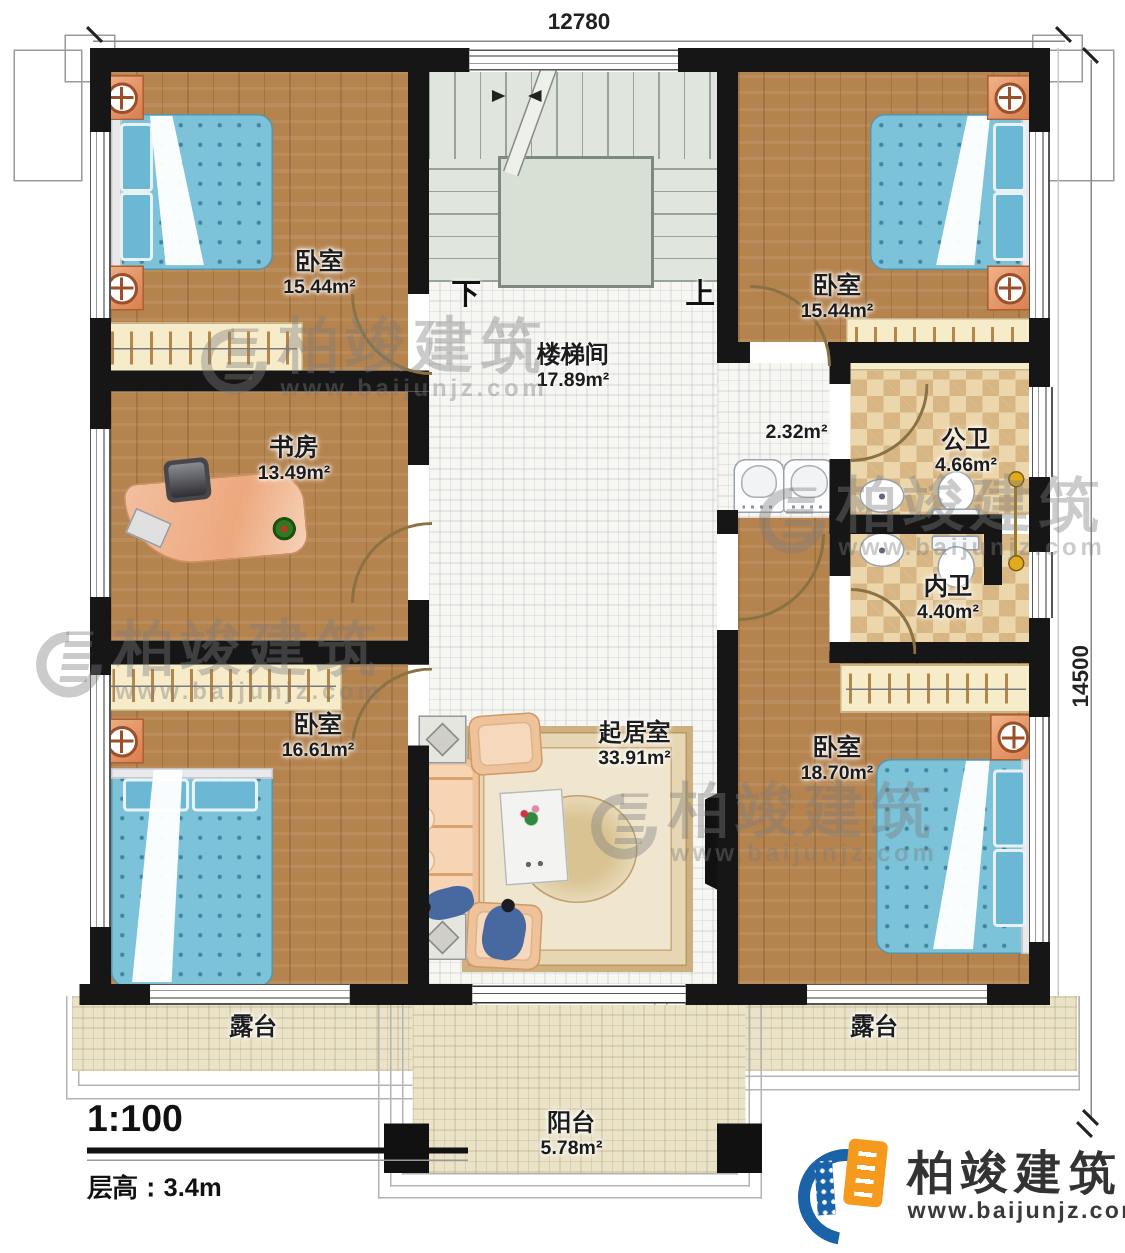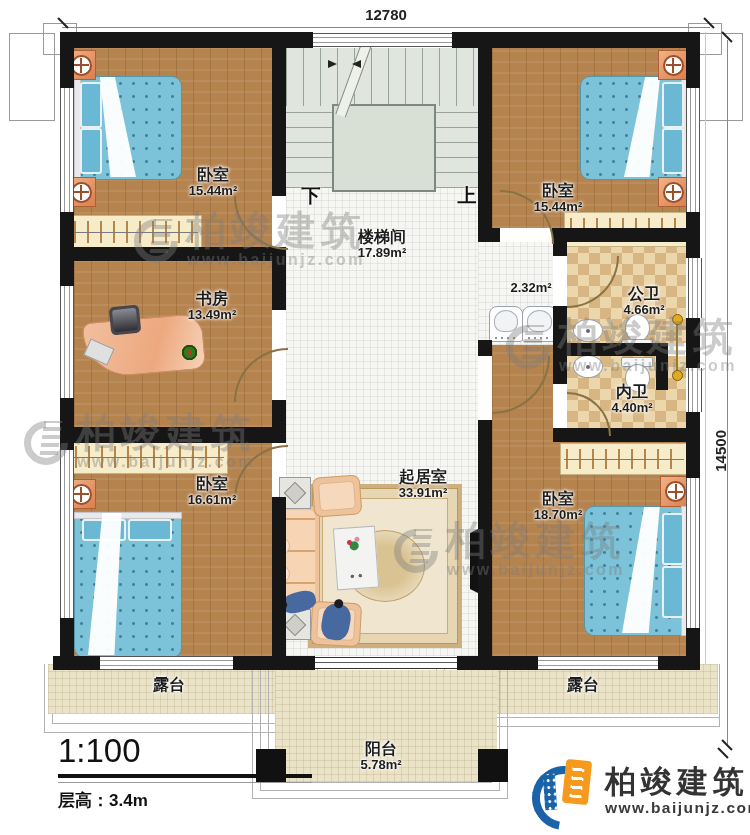--- a/index.html
+++ b/index.html
@@ -127,21 +127,21 @@
     background:repeating-linear-gradient(0deg,#fff 0,#fff 3px,transparent 3px,transparent 9px)}
   .logo-tower{position:absolute;left:12px;top:16px;width:12px;height:36px;background:#1a63a8;transform:rotate(-4deg);
     background-image:radial-gradient(circle,#fff 1.3px,transparent 1.7px);background-size:6px 7px;background-position:2px 3px}
   .logo-text{display:flex;flex-direction:column}
   .logo-brand{font-size:31px;font-weight:bold;color:#333;letter-spacing:5px;line-height:1.1}
   .logo-url{font-size:15.5px;font-weight:bold;color:#3a3a3a;letter-spacing:1.5px}
   
   .titleblock{position:absolute;left:58px;top:732px;z-index:40;color:#111}
   .tb-row{display:flex;align-items:baseline;gap:12px}
   .tb-title{font-size:33px;font-weight:bold;letter-spacing:3px}
-  .tb-scale{font-size:33px;font-weight:normal}
+  .tb-scale{font-size:25px;font-weight:bold}
   .tb-rule{margin-top:4px;width:254px;height:4px;background:#111}
   .tb-rule2{margin-top:4px;width:254px;height:1px;background:#999}
   .tb-line{margin-top:6px;font-size:17px;font-weight:bold}
 </style>
 </head>
 <body>
 
 <div id="plan">
 
   <div class="ext" style="left:9px;top:33px;width:44px;height:86px"></div>
@@ -332,40 +332,40 @@
   <div class="rlabel" style="left:558px;top:182px">
     <div class="rname">卧室</div>
     <div class="rarea">15.44m²</div>
   </div>
   <div class="rlabel" style="left:382px;top:228px">
     <div class="rname">楼梯间</div>
     <div class="rarea">17.89m²</div>
   </div>
   <div class="updown" style="left:311px;top:183px">下</div>
   <div class="updown" style="left:467px;top:183px">上</div>
-  <div class="rlabel" style="left:212px;top:290px">
+  <div class="rlabel" style="left:196px;top:290px">
     <div class="rname">书房</div>
     <div class="rarea">13.49m²</div>
   </div>
   <div class="rlabel" style="left:531px;top:281px">
     <div class="rarea">2.32m²</div>
   </div>
   <div class="rlabel" style="left:644px;top:285px">
     <div class="rname">公卫</div>
     <div class="rarea">4.66m²</div>
   </div>
   <div class="rlabel" style="left:632px;top:383px">
     <div class="rname">内卫</div>
     <div class="rarea">4.40m²</div>
   </div>
   <div class="rlabel" style="left:212px;top:475px">
     <div class="rname">卧室</div>
     <div class="rarea">16.61m²</div>
   </div>
-  <div class="rlabel" style="left:423px;top:468px">
+  <div class="rlabel" style="left:423px;top:480px">
     <div class="rname">起居室</div>
     <div class="rarea">33.91m²</div>
   </div>
   <div class="rlabel" style="left:558px;top:490px">
     <div class="rname">卧室</div>
     <div class="rarea">18.70m²</div>
   </div>
   <div class="rlabel" style="left:169px;top:676px">
     <div class="rname">露台</div>
   </div>

